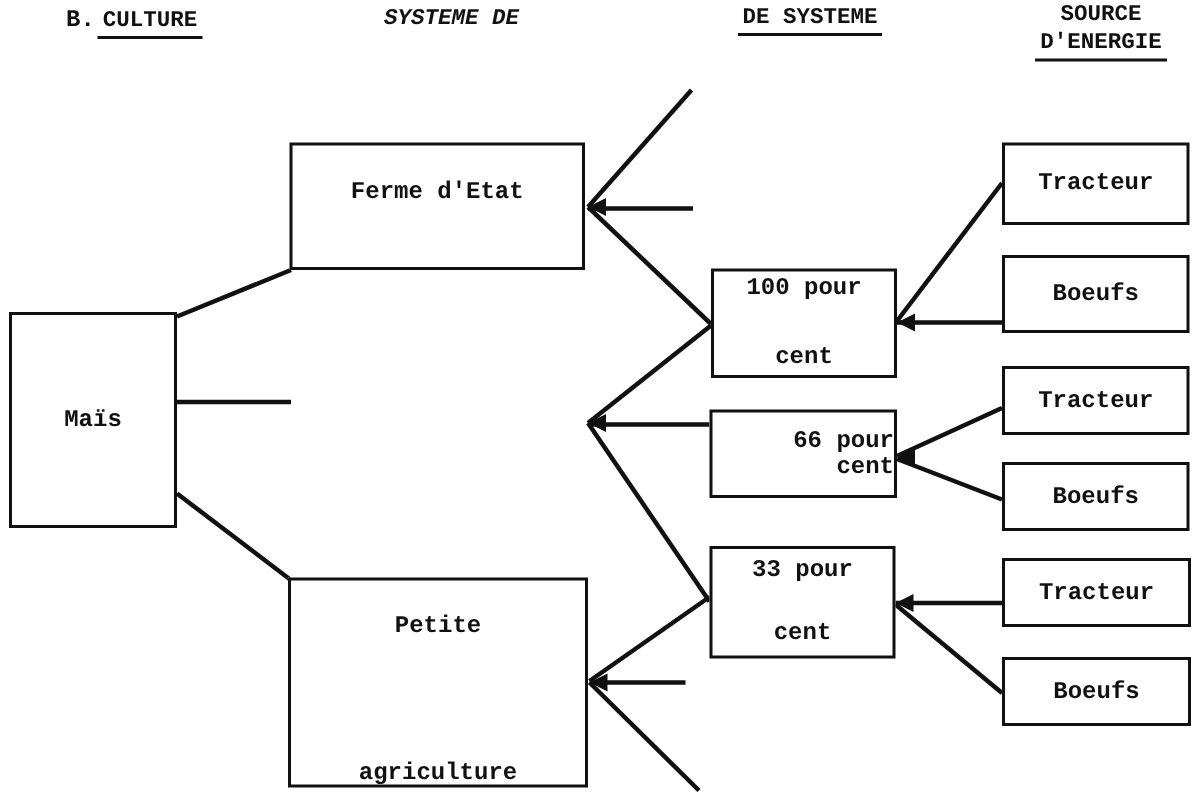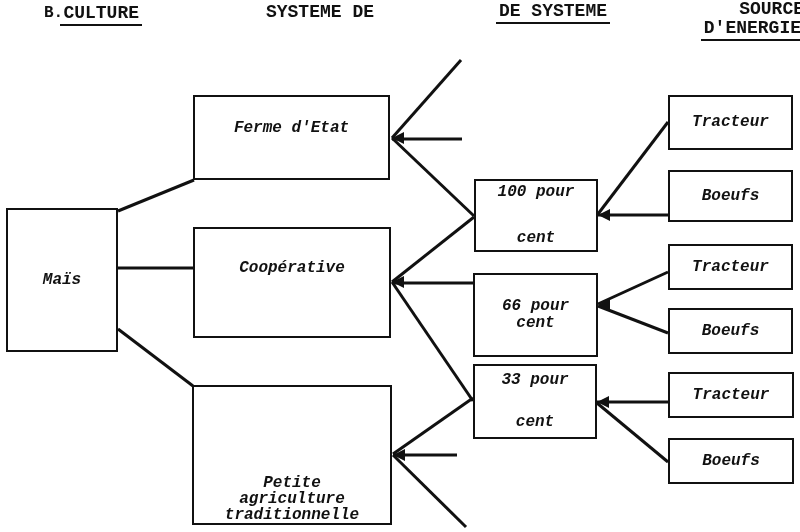--- a/index.html
+++ b/index.html
@@ -1,33 +1,33 @@
 <!DOCTYPE html>
 <html><head>
 <meta charset="utf-8">
 <style>
   html,body{margin:0;padding:0;background:#ffffff;}
   .stage{
     position:relative;width:800px;height:532px;background:#ffffff;
     font-family:"Liberation Mono","DejaVu Sans Mono",monospace;
     font-weight:bold;color:#111111;overflow:hidden;
   }
-  .hdr{position:absolute;text-align:right;font-size:18px;line-height:19px;letter-spacing:0;}
+  .hdr{position:absolute;text-align:center;font-size:15px;line-height:19px;letter-spacing:0;}
   .hdr div{white-space:nowrap;}
   .u{display:inline-block;border-bottom:2px solid #111;padding:0 3px 1px 3px;}
   .section-label{position:absolute;left:44px;top:4px;font-size:16px;}
   .box{
     position:absolute;border:2px solid #111;background:#fff;box-sizing:border-box;
     display:flex;flex-direction:column;align-items:center;justify-content:center;
-    text-align:center;font-size:16px;line-height:17px;white-space:nowrap;font-style:italic;
+    text-align:center;font-size:16px;line-height:17px;white-space:nowrap;
   }
   .box span{display:block;}
   .box.pad-b18{padding-bottom:18px;}
   .box.pad-b28{padding-bottom:28px;}
-  .box.top-align{justify-content:flex-end;padding-top:22px;line-height:16px;}
+  .box.top-align{justify-content:space-between;padding-top:22px;line-height:16px;}
   svg.wires{position:absolute;left:0;top:0;pointer-events:none;}
   svg.wires line{stroke:#111;stroke-width:3;stroke-linecap:butt;}
   svg.wires polygon{fill:#111;}
 </style>
 </head>
 <body>
 
 <div class="stage">
 
   <svg class="wires" width="800" height="532" viewBox="0 0 800 532">
@@ -63,57 +63,53 @@
     <line x1="597" y1="403" x2="668" y2="462"></line>
     <polygon points="597,402 609,396 609,408"></polygon>
   </svg>
 
   <div class="section-label">B.</div>
 
   <div class="hdr" style="left:58px;top:4px;width:84px;">
     <div><span class="u">CULTURE</span></div>
   </div>
 
-  <div class="hdr" style="left:228px;top:3px;width:146px;">
+  <div class="hdr" style="left:228px;top:3px;width:146px;font-style:italic;">
     <div>SYSTEME DE</div>
   </div>
 
   <div class="hdr" style="left:470px;top:2px;width:140px;">
     <div><span class="u">DE SYSTEME</span></div>
   </div>
 
   <div class="hdr" style="left:664px;top:0px;width:140px;">
     <div>SOURCE</div>
     <div><span class="u">D'ENERGIE</span></div>
   </div>
 
   <div class="box" style="left:6px;top:208px;width:112px;height:144px;">
     <span>Maïs</span>
   </div>
 
   <div class="box pad-b18" style="left:193px;top:95px;width:197px;height:85px;">
     <span>Ferme d'Etat</span>
   </div>
 
-  <div class="box pad-b28" style="left:193px;top:227px;width:198px;height:111px;">
-    <span>Coopérative</span>
-  </div>
 
   <div class="box top-align" style="left:192px;top:385px;width:200px;height:140px;">
     <span>Petite</span>
     <span>agriculture</span>
-    <span>traditionnelle</span>
   </div>
 
   <div class="box" style="left:474px;top:179px;width:124px;height:73px;gap:29px;">
     <span>100 pour</span>
     <span>cent</span>
   </div>
 
-  <div class="box" style="left:473px;top:273px;width:125px;height:84px;">
+  <div class="box" style="left:473px;top:273px;width:125px;height:59px;align-items:flex-end;">
     <span>66 pour</span>
     <span>cent</span>
   </div>
 
   <div class="box" style="left:473px;top:364px;width:124px;height:75px;gap:25px;">
     <span>33 pour</span>
     <span>cent</span>
   </div>
 
   <div class="box" style="left:668px;top:95px;width:125px;height:55px;">

